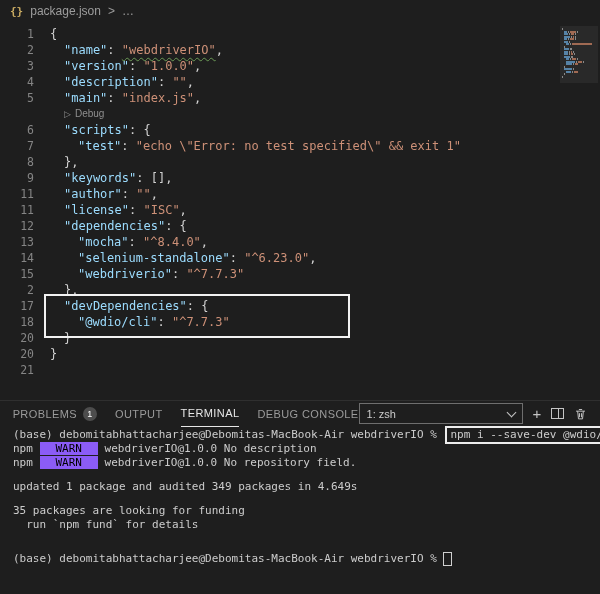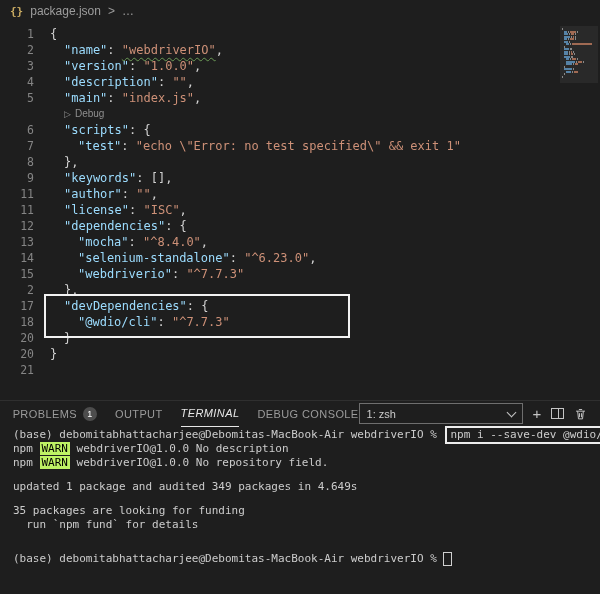--- a/index.html
+++ b/index.html
@@ -29,36 +29,36 @@
   .mini-k{background:#5e93bd;}
   .mini-s,.mini-sq{background:#b5765a;}
   .mini-p{background:#9a9a9a;}
   
   .panel-header{height:26px;border-top:1px solid #2f2f2f;display:flex;align-items:center;
                 justify-content:center;padding:0 10px;box-sizing:border-box;
                 font-family:"Liberation Sans",sans-serif;}
   .panel-tabs{display:flex;gap:18px;align-items:center;}
   .ptab{font-size:11px;letter-spacing:.4px;color:#9b9b9b;display:flex;align-items:center;gap:6px;
         height:25px;cursor:pointer;}
-  .ptab.active{color:#e7e7e7;border-bottom:1px solid #e7e7e7;font-style:italic;}
+  .ptab.active{color:#e7e7e7;border-bottom:1px solid #e7e7e7;}
   .badge{background:#4d4d4d;color:#fff;font-size:9px;width:14px;height:14px;line-height:14px;
          text-align:center;border-radius:50%;}
   .panel-actions{display:flex;align-items:center;gap:10px;}
   .shell-select{width:148px;height:19px;border:1px solid #6e6e6e;display:flex;align-items:center;
                 justify-content:space-between;padding:0 7px;font-size:11px;color:#cccccc;cursor:pointer;}
   .chev{width:6px;height:6px;border-right:1px solid #c5c5c5;border-bottom:1px solid #c5c5c5;
         transform:rotate(45deg);margin-top:-3px;}
   .picon{color:#c5c5c5;font-size:15px;line-height:15px;cursor:pointer;display:flex;align-items:center;}
   .split-glyph{width:11px;height:9px;border:1px solid #c5c5c5;position:relative;}
   .split-glyph::after{content:"";position:absolute;left:50%;top:0;bottom:0;width:1px;background:#c5c5c5;}
   
   .terminal{height:168px;padding:2px 0 0 13px;box-sizing:border-box;overflow:hidden;}
   .term-line{height:14px;line-height:14px;font-size:11px;color:#cccccc;white-space:pre;overflow:visible;}
   .term-line.blank{height:10px;}
-  .seg-warn{background:#bef264;color:#000;padding:0 2px;}
+  .seg-warn{background:#8b5cf6;color:#000;padding:0 16px;}
   .seg-boxed{display:inline-block;border:2px solid #ededed;padding:0 3px;margin:-2px 0 -2px 2px;
              height:14px;line-height:13px;vertical-align:top;}
   .seg-cursor{display:inline-block;width:7px;height:12px;border:1px solid #d0d0d0;vertical-align:middle;}
 </style>
 </head>
 <body>
 
 <div class="window">
 
   <div class="breadcrumb">

